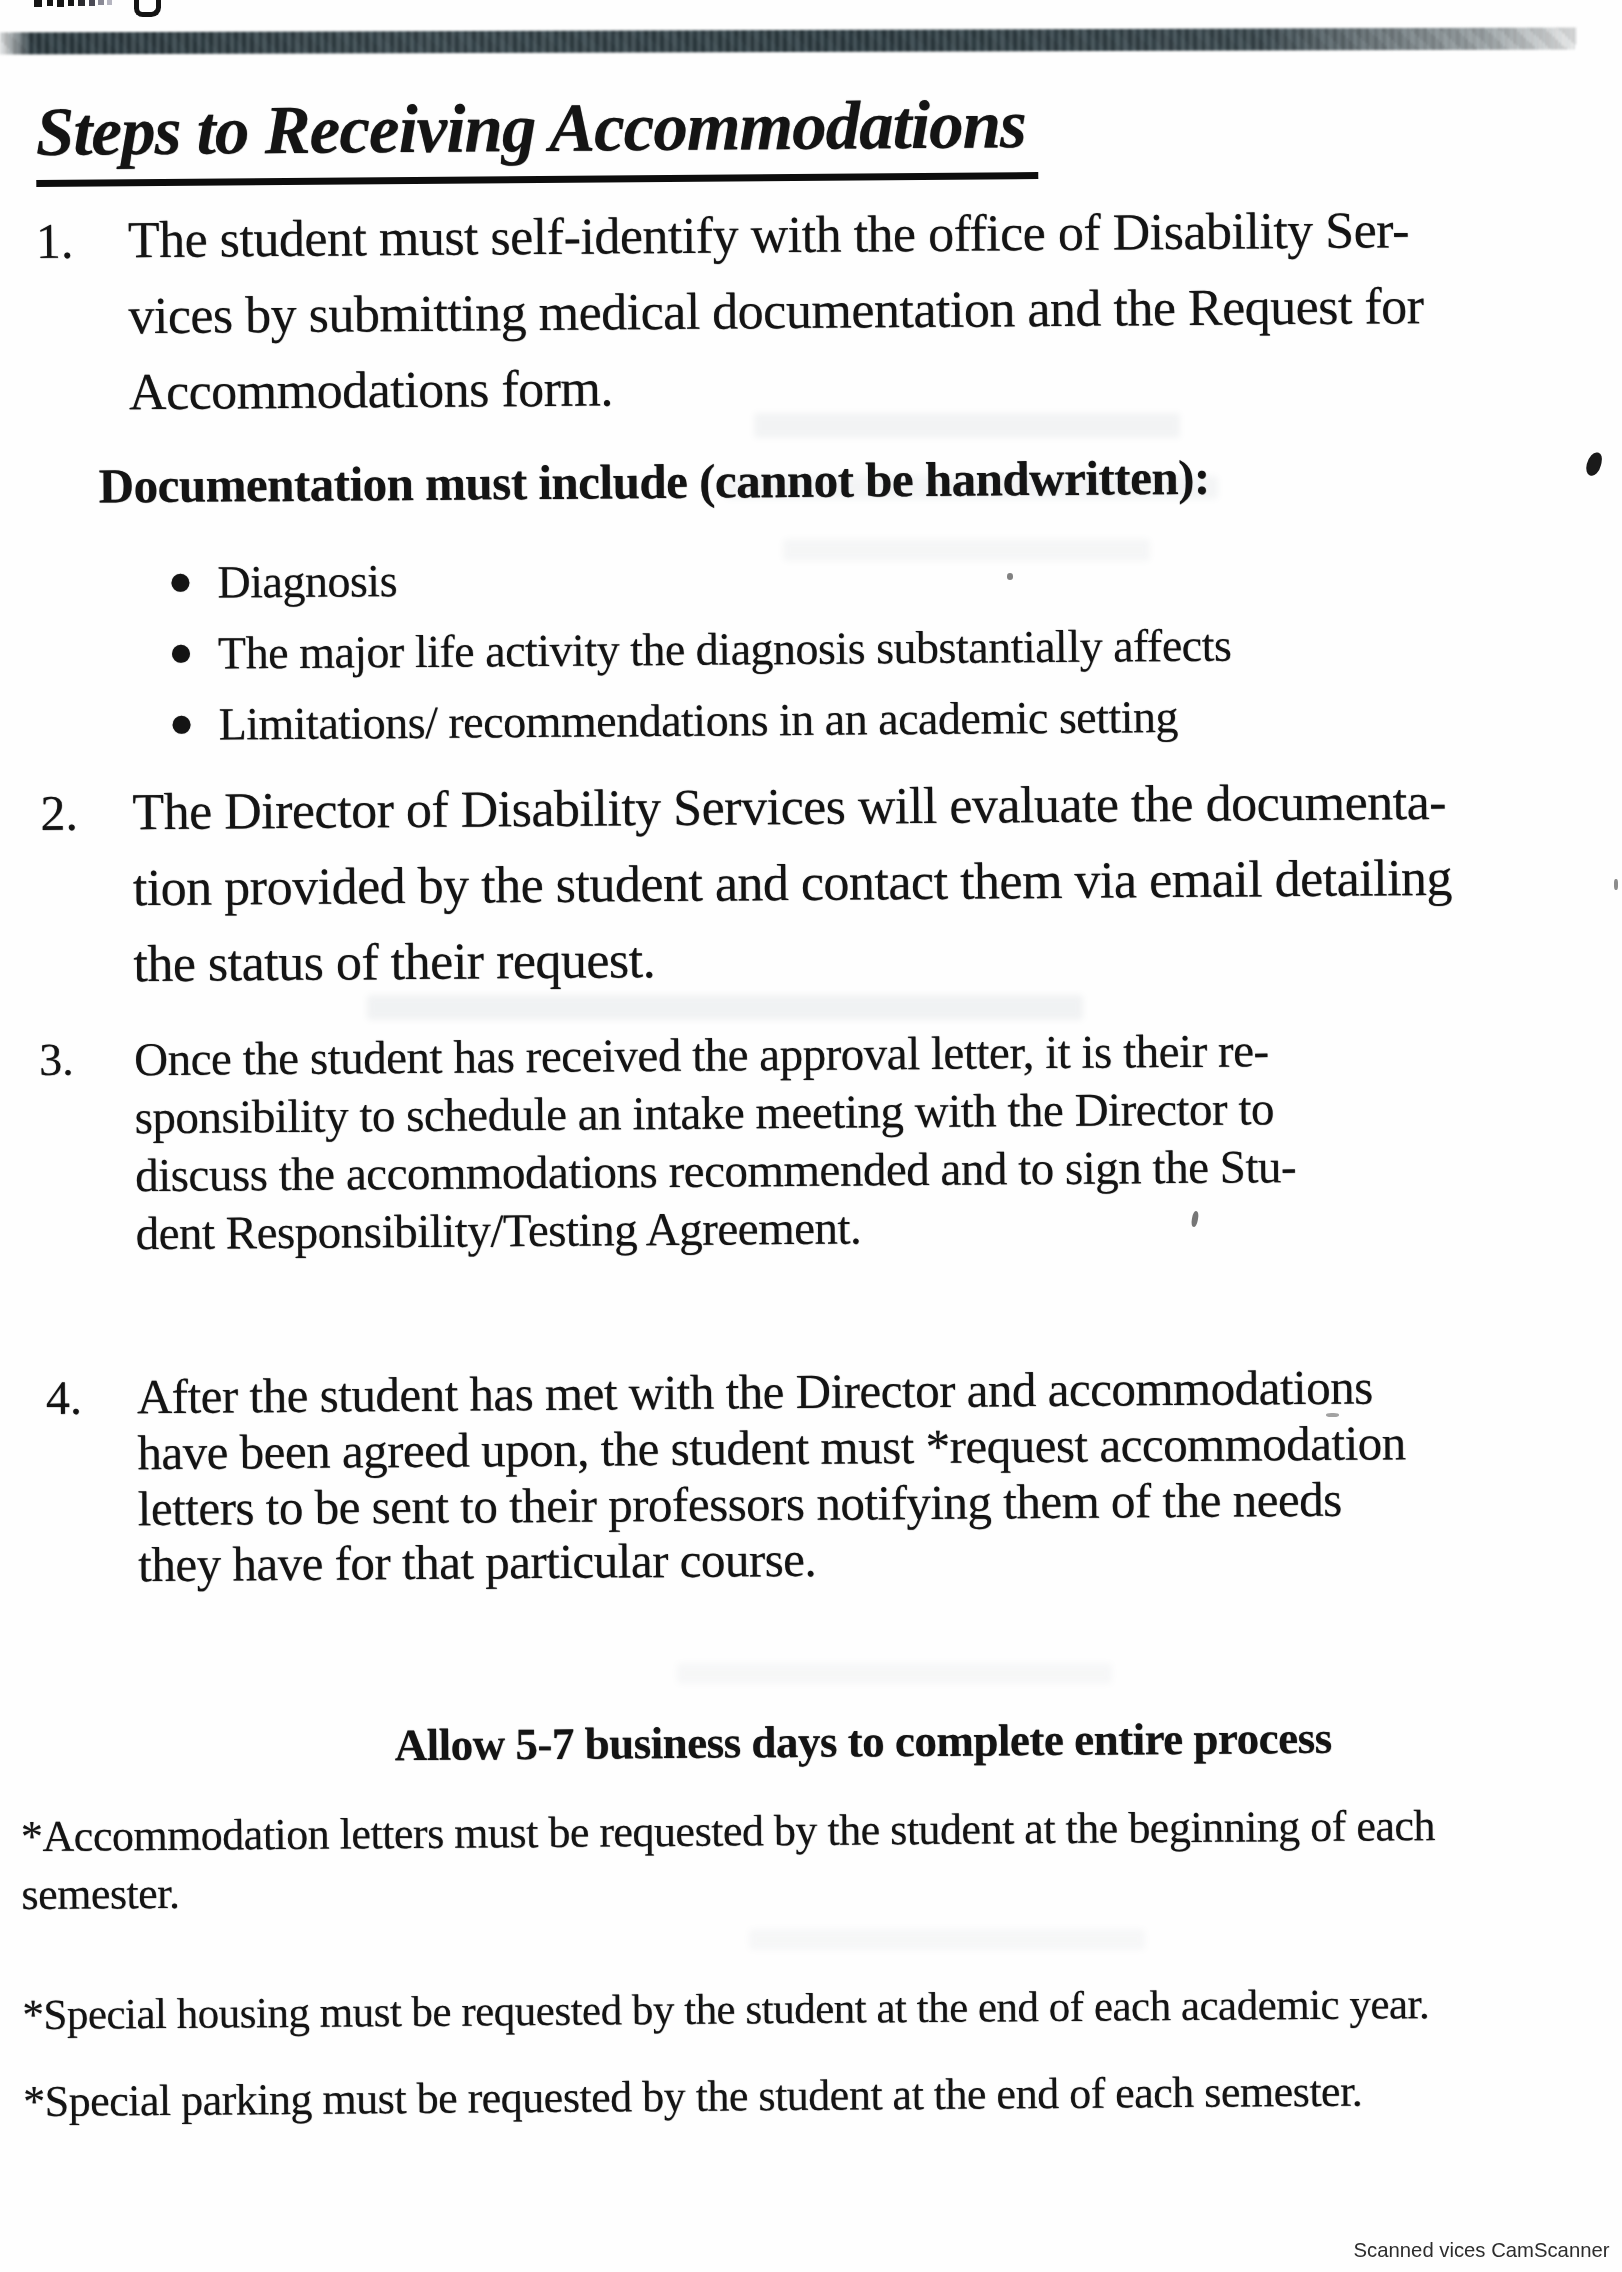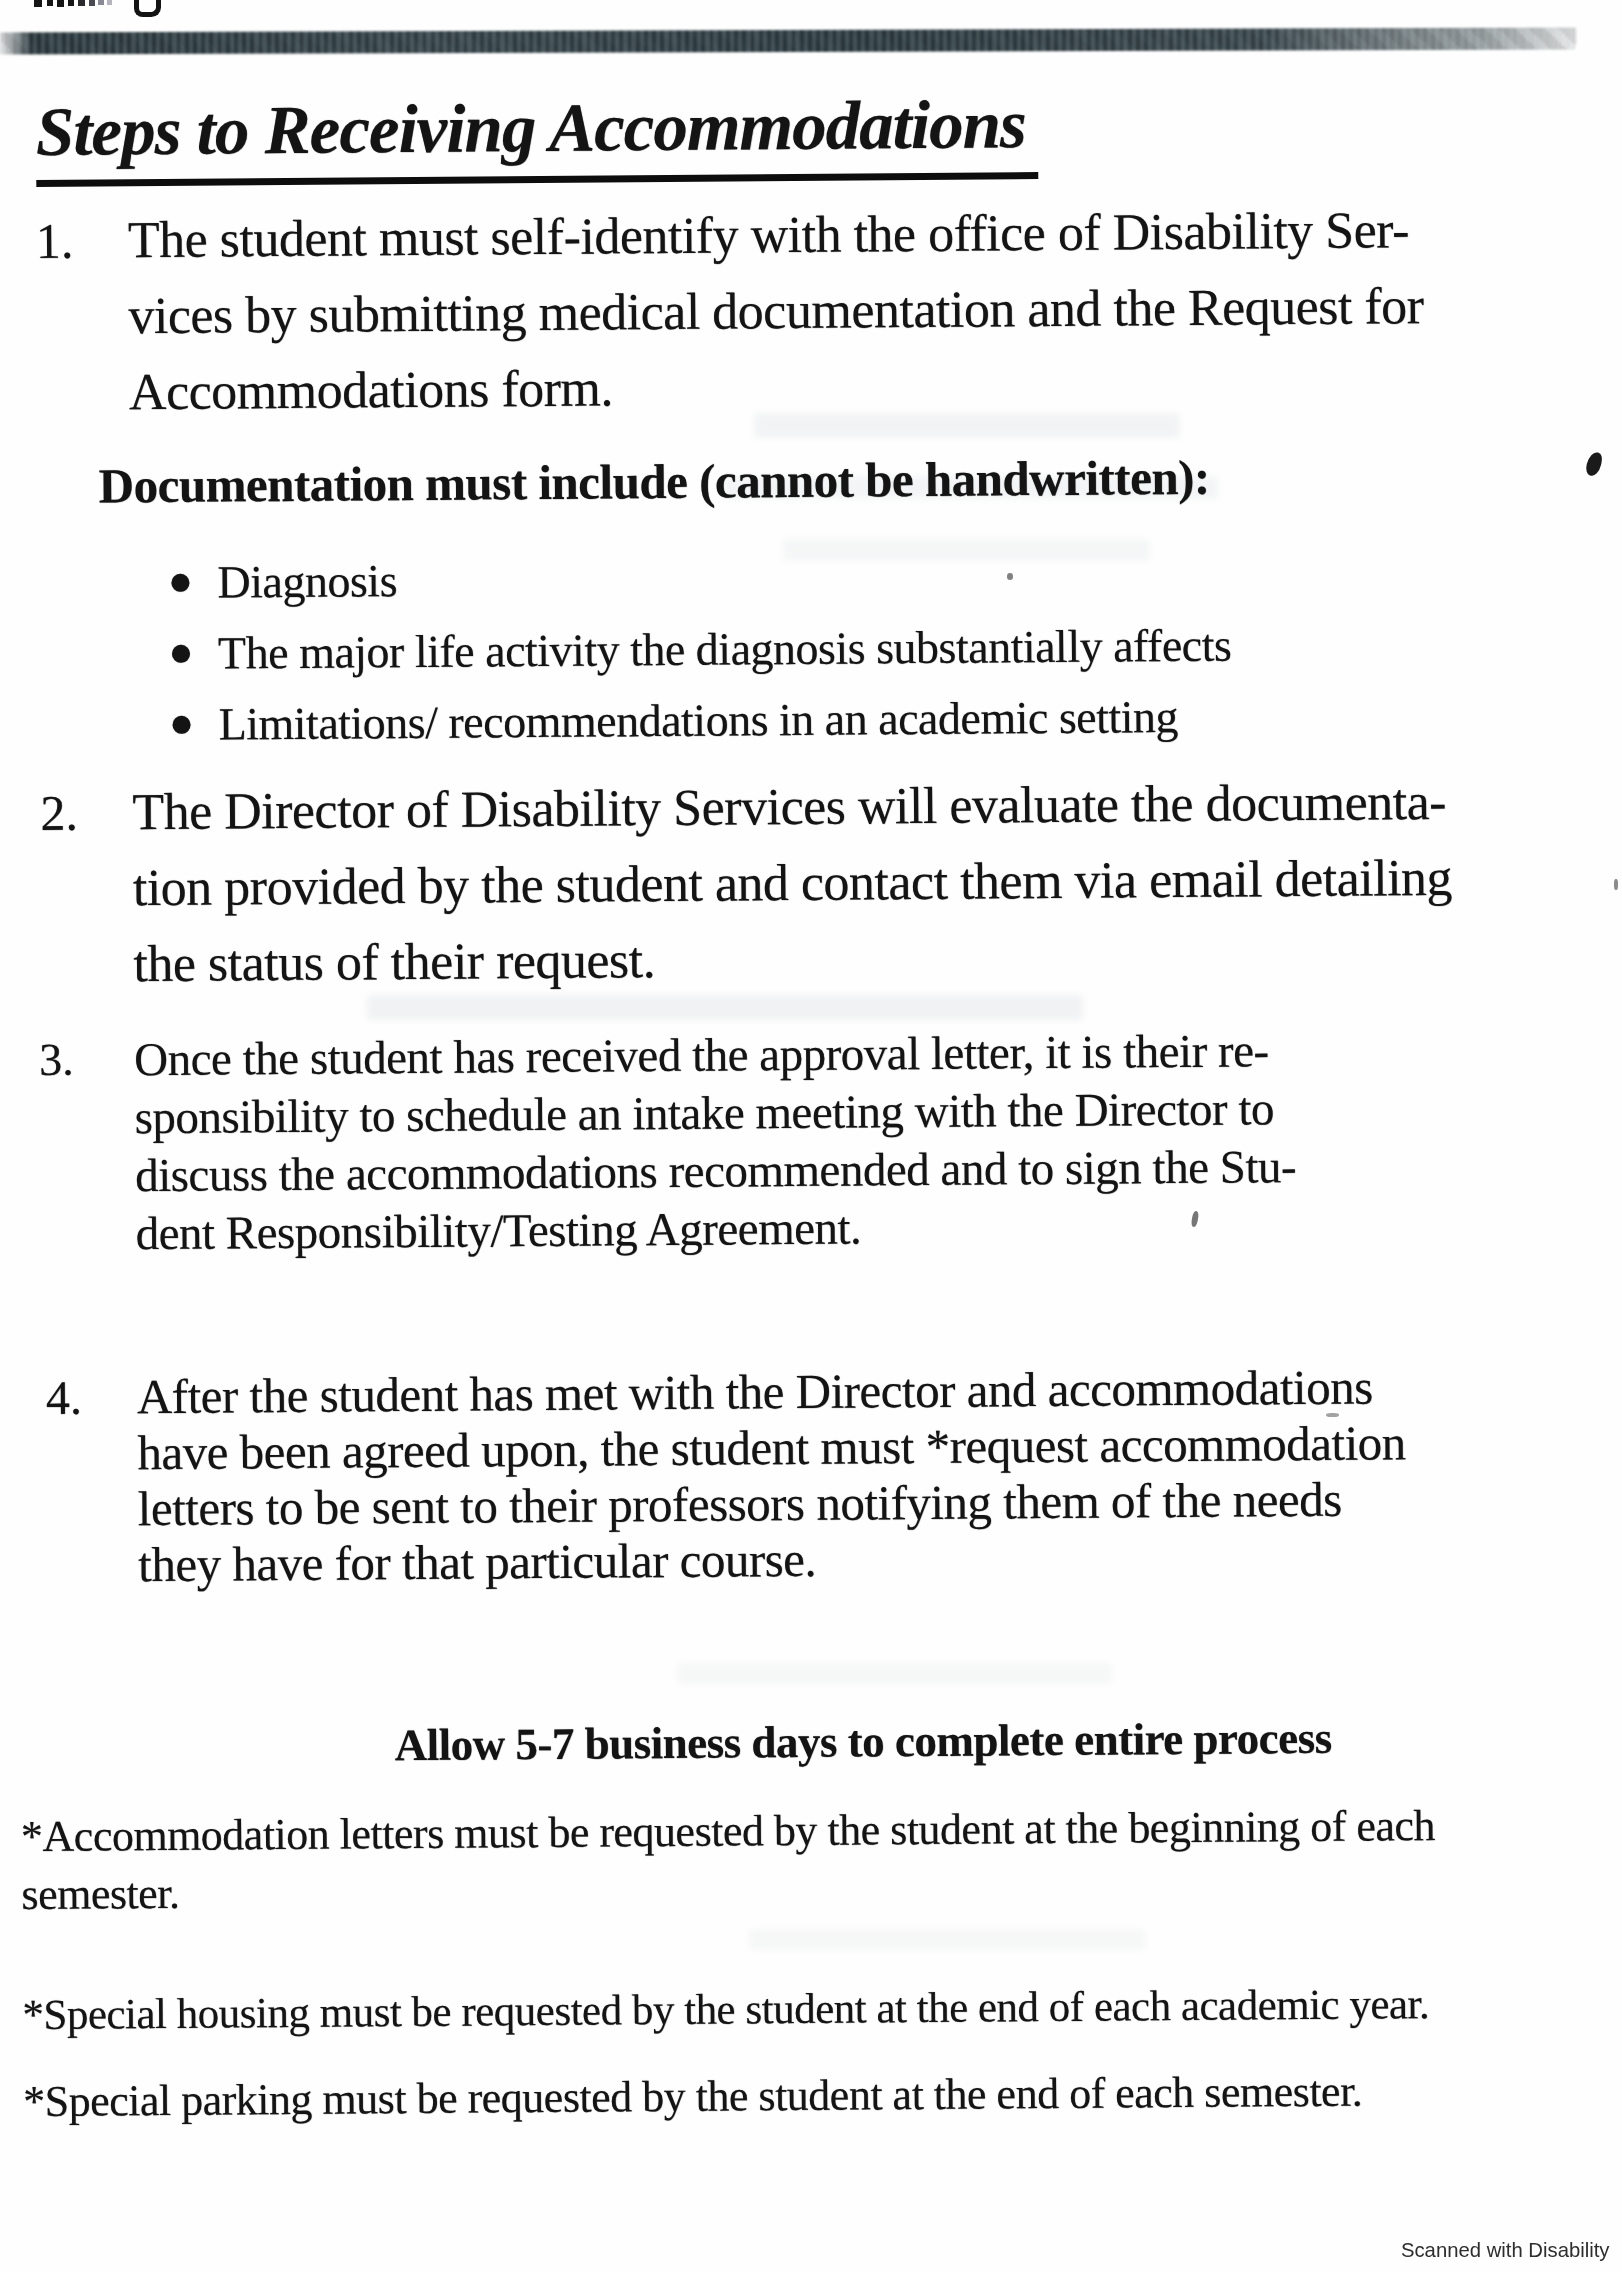--- a/index.html
+++ b/index.html
@@ -185,16 +185,16 @@
     </div>
     <div class="footnote" style="top:1986px;">
       <div class="ln ink" style="font-size:43px;">*Special housing must be requested by the student at the end of each academic year.</div>
     </div>
     <div class="footnote" style="top:2073px;">
       <div class="ln ink">*Special parking must be requested by the student at the end of each semester.</div>
     </div>
 
   </div>
 
-  <div class="watermark">Scanned with Disability</div>
+  <div class="watermark">Scanned vices CamScanner</div>
 
 </div>
 
 
 </body></html>

